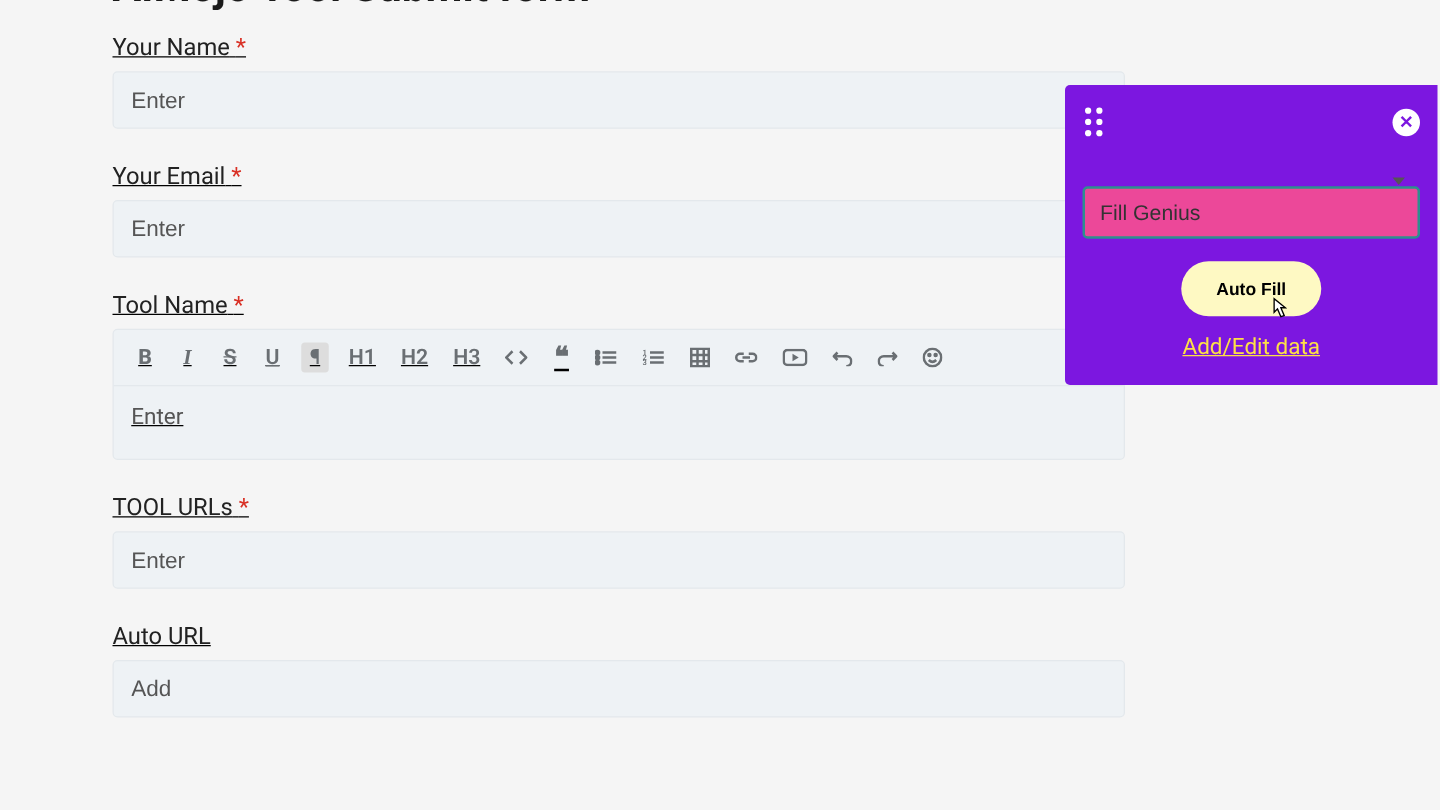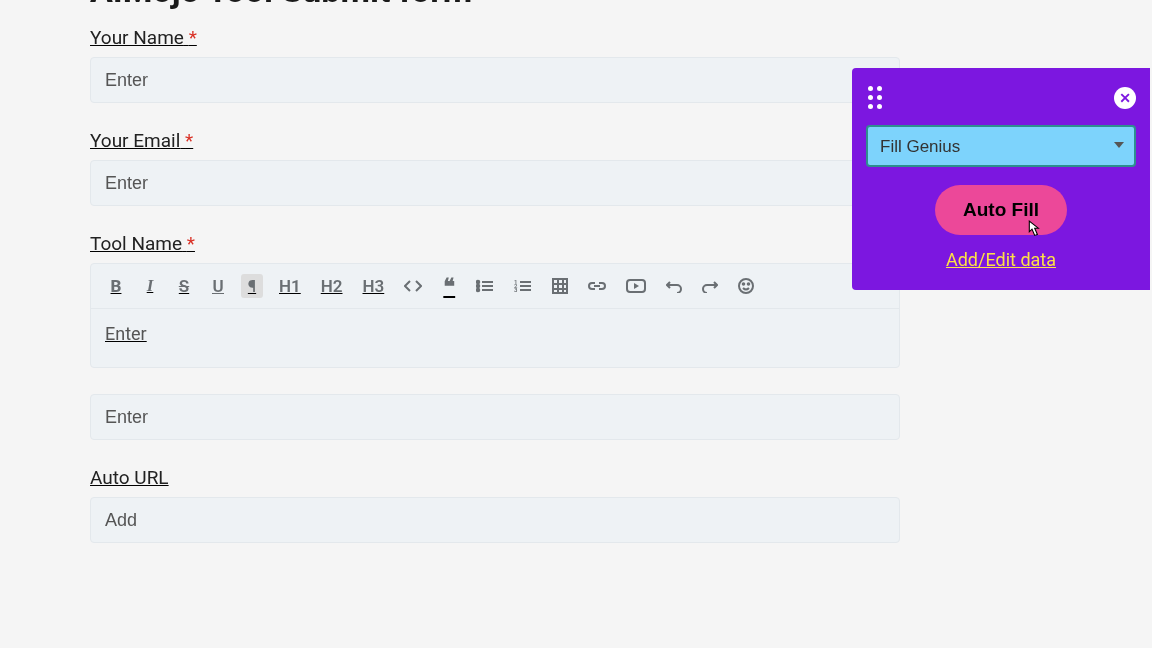--- a/index.html
+++ b/index.html
@@ -124,53 +124,54 @@
       align-items: center;
       justify-content: center;
       color: #7c17e0;
       font-size: 14px;
       font-weight: bold;
       cursor: pointer;
     }
     .profile-select {
       width: 100%;
       height: 42px;
-      background: #7dd3fc;
+      background: #ec4899;
       border: 2px solid #2d8f8f;
       border-radius: 4px;
       padding: 0 36px 0 12px;
       font-size: 17px;
       color: #333;
       appearance: none;
       position: relative;
+      margin-top: 24px;
     }
     .select-wrap {
       position: relative;
       margin-bottom: 18px;
     }
     .select-wrap::after {
       content: "";
       position: absolute;
       right: 12px;
       top: 17px;
       width: 0;
       height: 0;
       border-left: 5px solid transparent;
       border-right: 5px solid transparent;
       border-top: 6px solid #555;
       pointer-events: none;
     }
     .auto-fill-btn {
       display: block;
       margin: 0 auto 6px auto;
-      background: #ec4899;
+      background: #fef9c3;
       border: none;
       border-radius: 28px;
       padding: 14px 28px;
-      font-size: 19px;
+      font-size: 14px;
       font-weight: 700;
       color: #000;
       cursor: pointer;
       position: relative;
     }
     .cursor-icon {
       position: absolute;
       width: 18px;
       height: 22px;
       bottom: -6px;
@@ -288,20 +289,24 @@
               <circle cx="10.5" cy="6" r="0.8" fill="#6a6f73"></circle>
               <path d="M5 10 Q8 13 11 10"></path>
             </svg>
         </span>
       </div>
       <div class="editor-area">Enter</div>
     </div>
   </div>
 
   <div class="field">
+    <label class="field-label">
+      <span>TOOL URLs</span>
+      <span class="asterisk">*</span>
+    </label>
     <input type="text" class="text-input" placeholder="Enter" style="">
   </div>
 
   <div class="field">
     <label class="field-label">
       <span>Auto URL</span>
     </label>
     <input type="text" class="text-input" placeholder="Add" style="">
   </div>
 </div>

